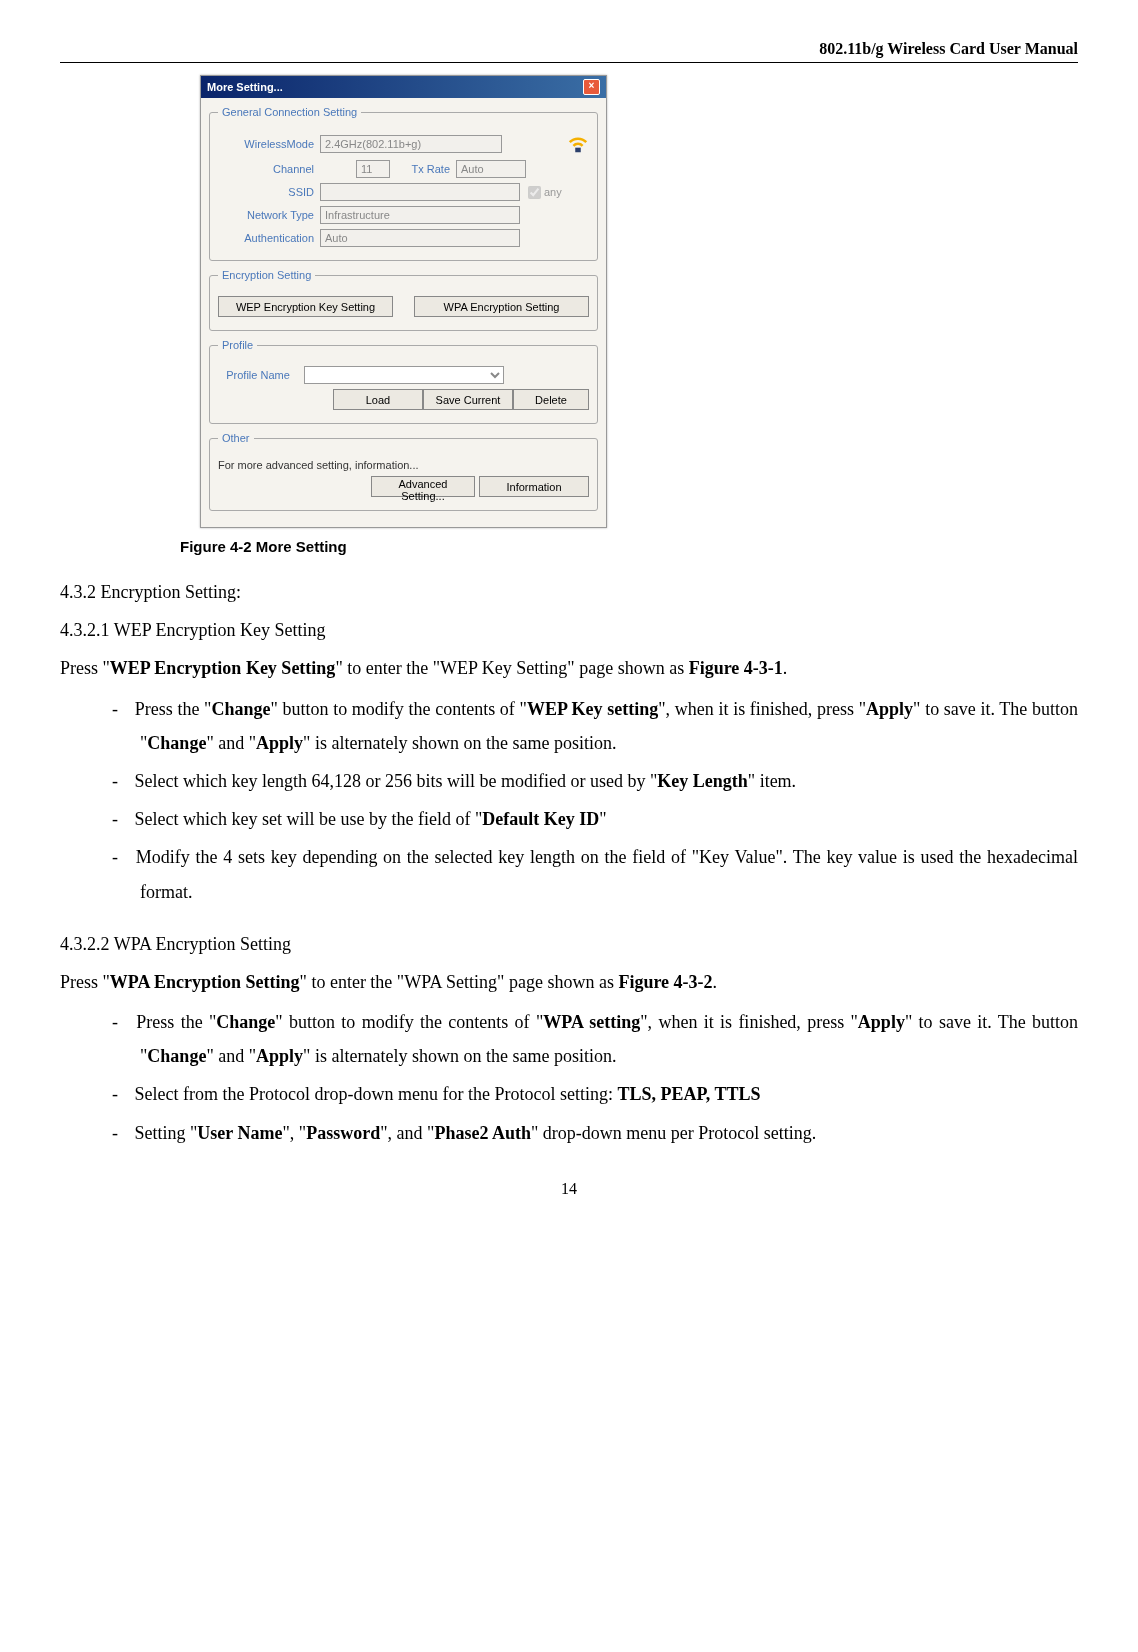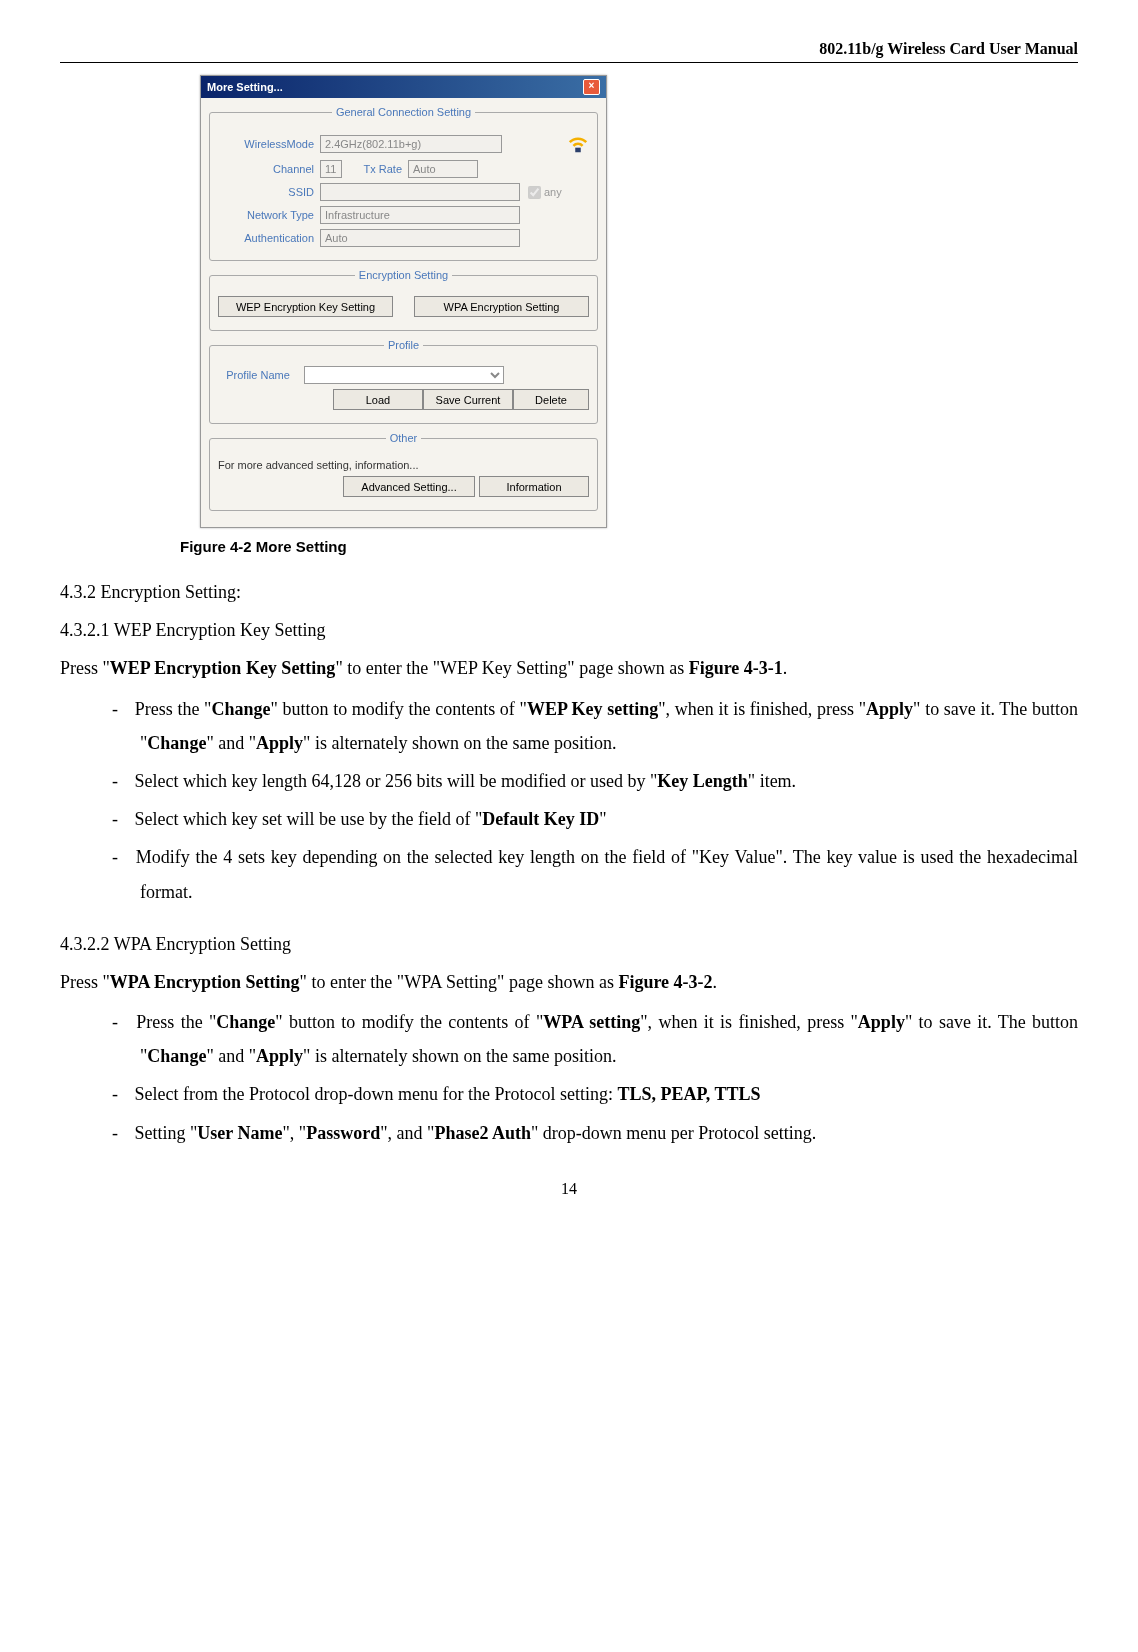--- a/index.html
+++ b/index.html
@@ -56,21 +56,20 @@
   fieldset.grp {
     border: 1px solid #aaa;
     border-radius: 3px;
     margin: 0 0 8px 0;
     padding: 10px 8px 8px 8px;
   }
   fieldset.grp > legend {
     color: #4a78ba;
     font-size: 11px;
     padding: 0 4px;
-    text-align: center;
   }
   .row {
     display: flex;
     align-items: center;
     margin: 5px 0;
   }
   .lbl {
     width: 96px;
     text-align: right;
     padding-right: 6px;
@@ -168,21 +167,21 @@
         <input class="inp" style="width: 182px;" disabled="" value="2.4GHz(802.11b+g)">
         <span style="flex:1"></span>
         <svg class="icon-wifi" viewBox="0 0 24 24">
           <path fill="#f5b000" d="M2 9a14 14 0 0 1 20 0l-2 2a11 11 0 0 0-16 0zM6 13a8 8 0 0 1 12 0l-2 2a5 5 0 0 0-8 0z"></path>
           <rect x="9" y="16" width="6" height="5" fill="#2b3f6b"></rect>
         </svg>
       </div>
 
       <div class="row">
         <span class="lbl">Channel</span>
-        <input class="inp" style="width: 22px;" disabled="" value="11">
+        <input class="inp" style="width: 34px; margin-left: 36px;" disabled="" value="11">
         <span class="lbl" style="width:60px">Tx Rate</span>
         <input class="inp" style="width: 70px;" disabled="" value="Auto">
       </div>
 
       <div class="row">
         <span class="lbl">SSID</span>
         <input class="inp" style="width: 200px;" disabled="" value="">
         <input type="checkbox" class="chk" checked="" disabled="" style="">
         <span style="color:#999">any</span>
       </div>
@@ -219,21 +218,21 @@
         <button class="btn" style="width:76px">Delete</button>
       </div>
     </fieldset>
 
     <fieldset class="grp">
       <legend>Other</legend>
       <div class="row">
         <span>For more advanced setting, information...</span>
       </div>
       <div class="row" style="justify-content:flex-end;gap:4px;">
-        <button class="btn" style="width:132px">Advanced Setting...</button>
+        <button class="btn" style="width:104px">Advanced Setting...</button>
         <button class="btn" style="width:110px">Information</button>
       </div>
     </fieldset>
 
   </div>
 </div>
 
 <div class="figure-caption">Figure 4-2 More Setting</div>
 
 <div class="body-text">

